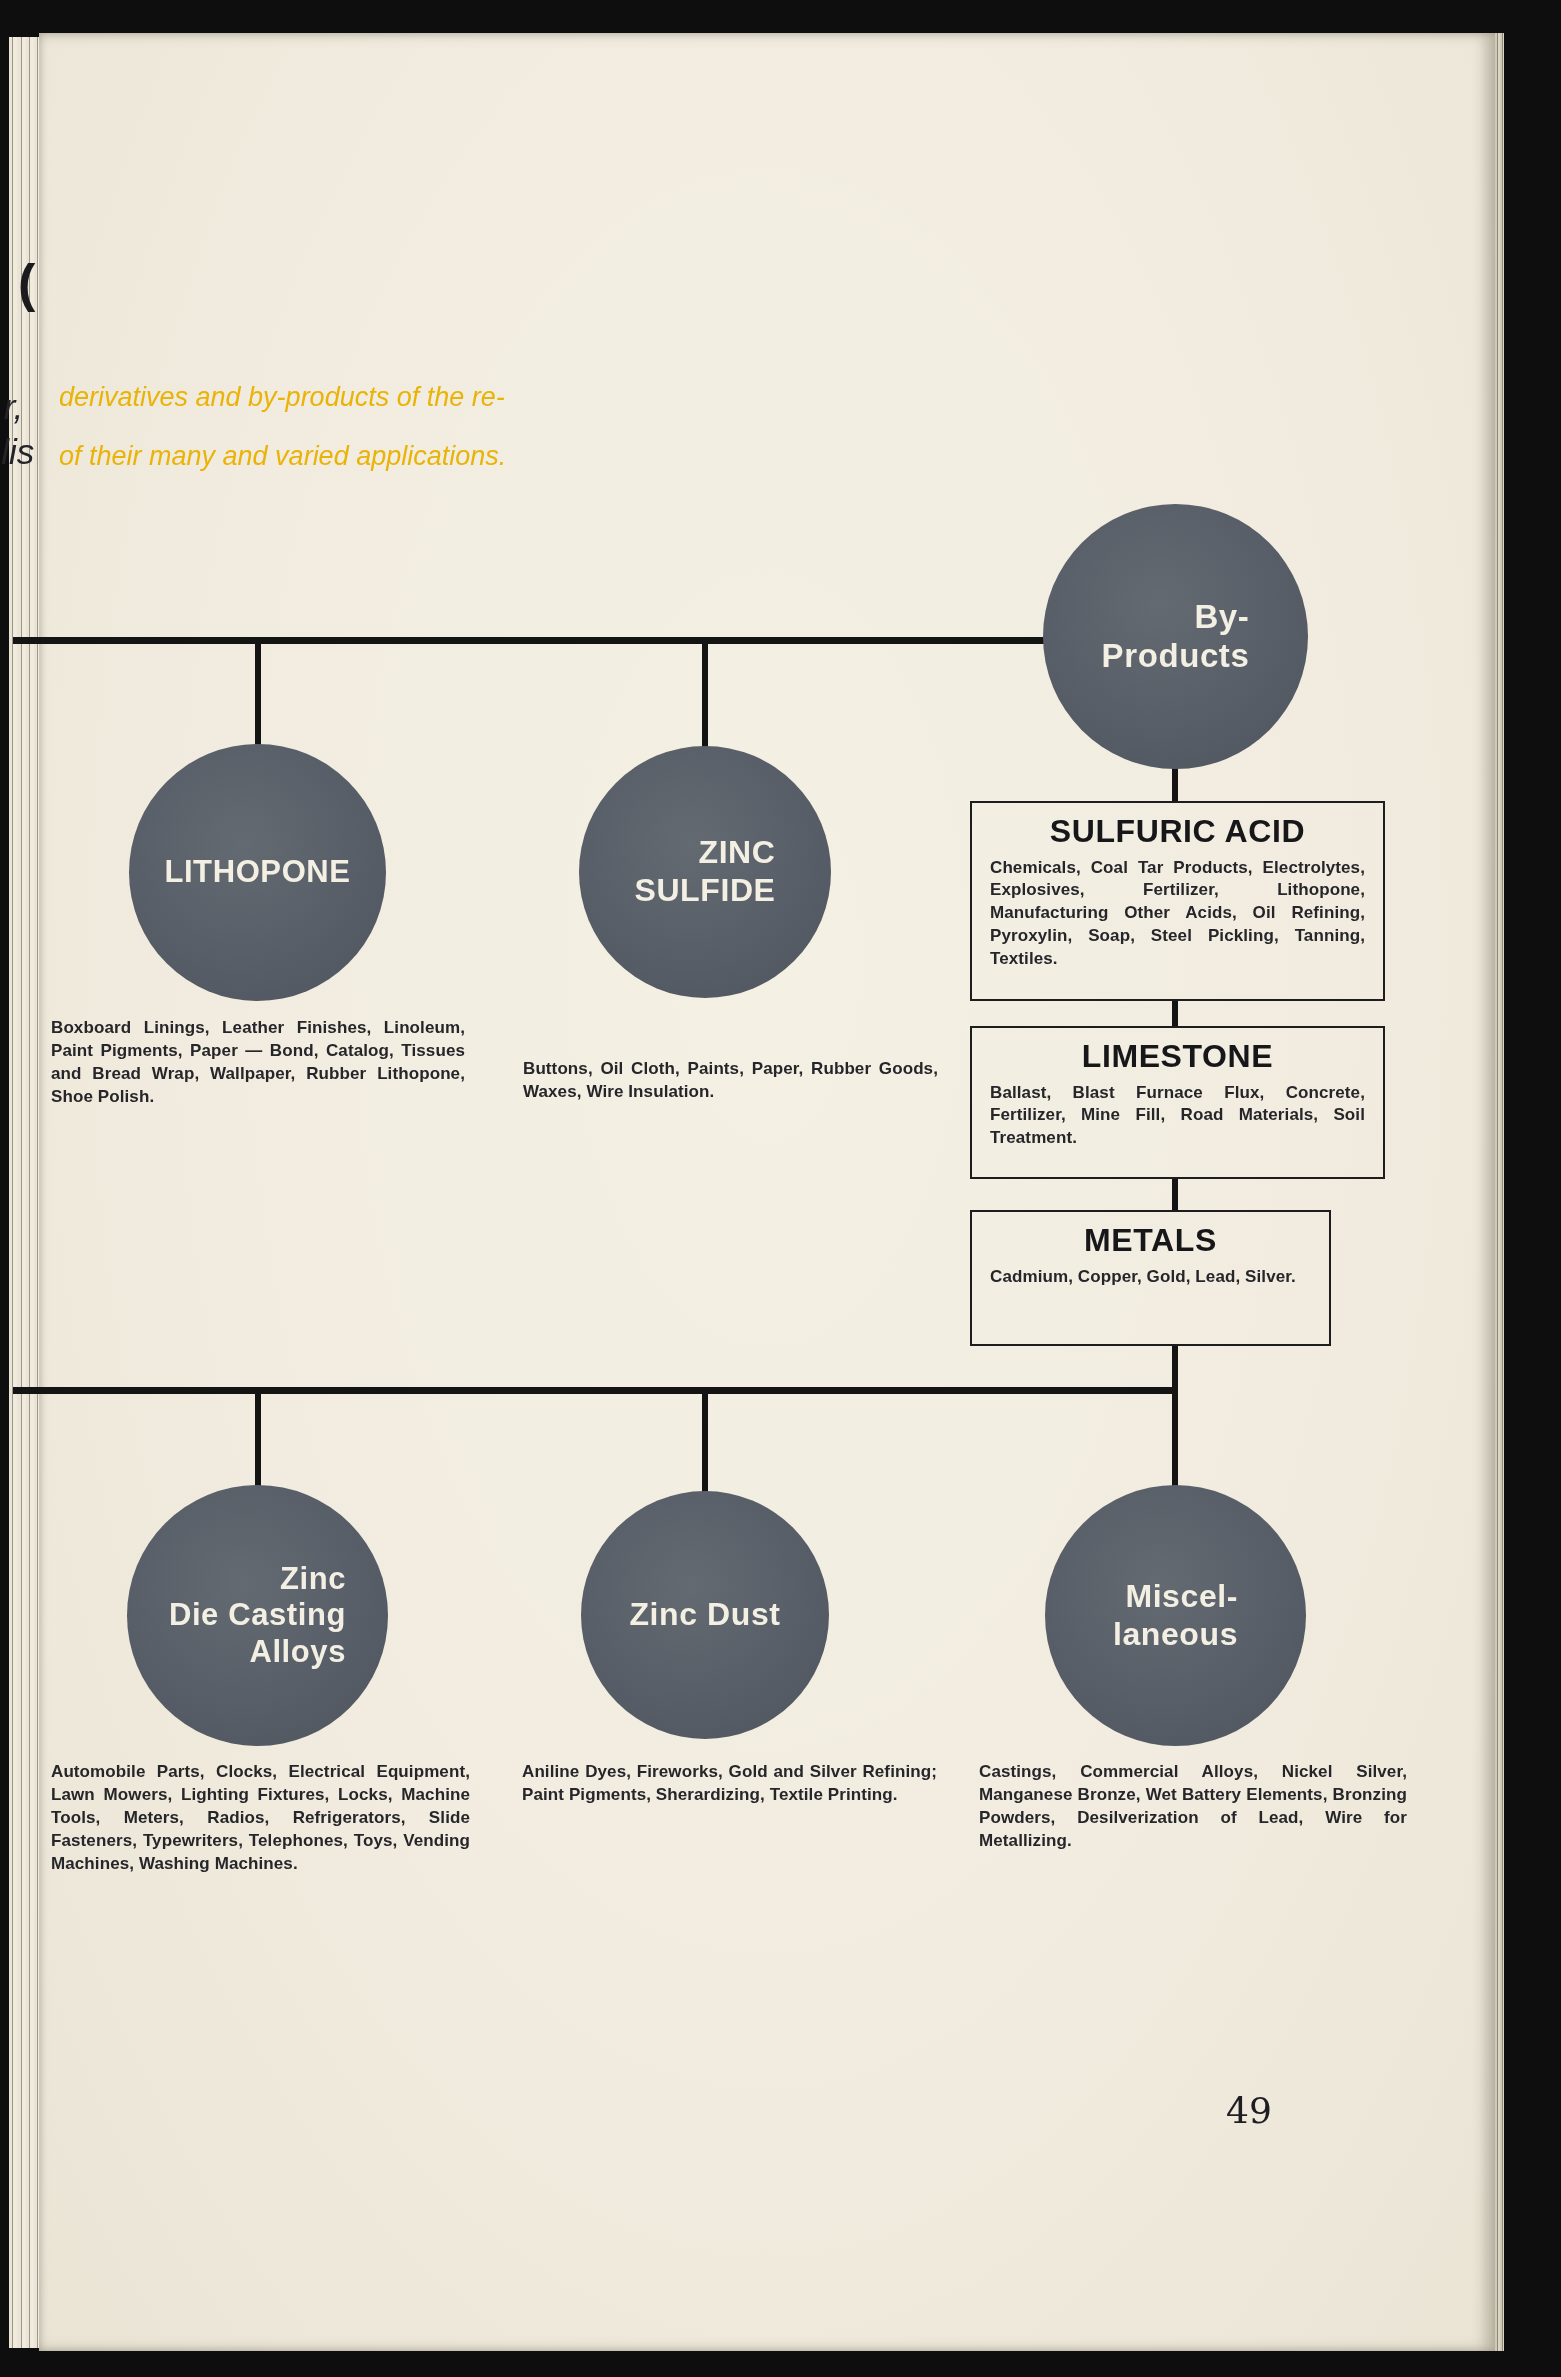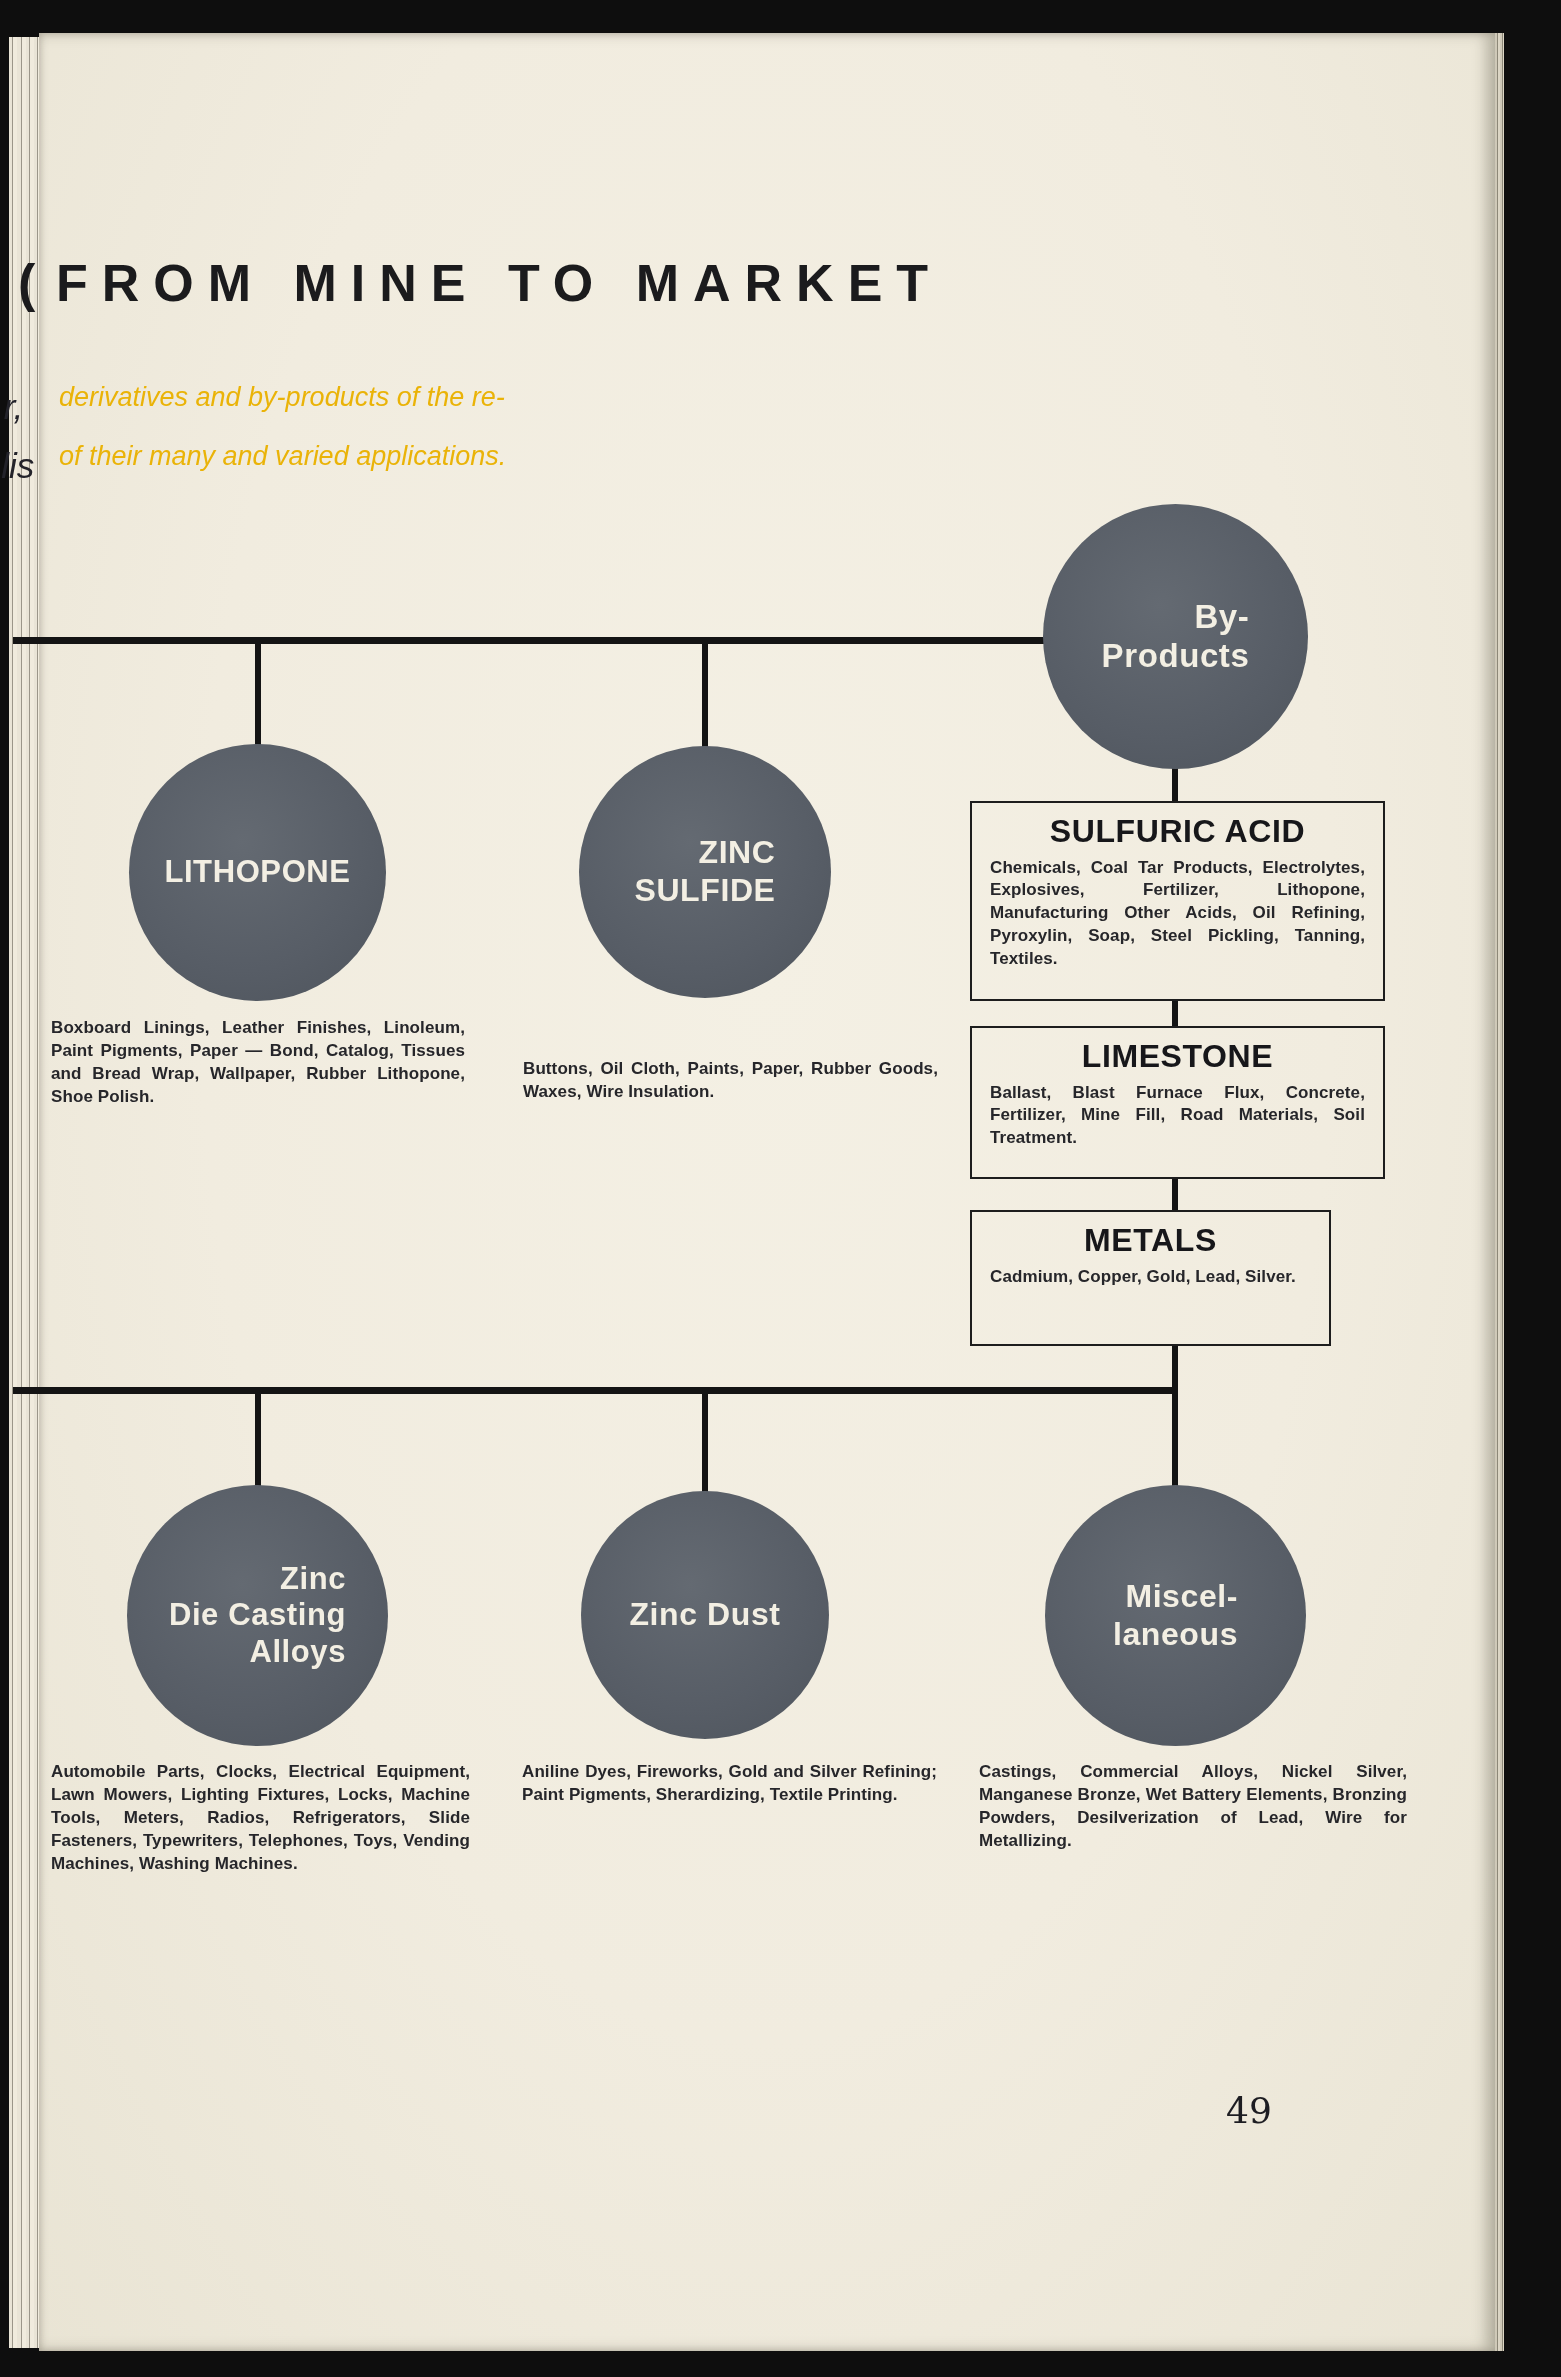--- a/index.html
+++ b/index.html
@@ -75,26 +75,25 @@
 </head>
 <body>
 
 <div class="scene">
 
   <div class="sheet-stack"></div>
   <div class="page"></div>
   <div class="right-edge"></div>
 
   <div class="title-frag">(</div>
-  <div class="page-title">FROM MINE TO MARKET</div>
 
   <div class="sub-frag" style="left:3.8px; top:387px;">r,</div>
   <div class="sub" style="left:59px; top:382px;">derivatives and by-products of the re-</div>
 
-  <div class="sub-frag" style="left:1.3px; top:446px;">lis</div>
+  <div class="sub-frag" style="left:1.3px; top:432px;">lis</div>
   <div class="sub" style="left:59px; top:441px;">of their many and varied applications.</div>
 
   <div class="hline" style="left:12.7px; top:637px; width:1164px; height:7px;"></div>
   <div class="vline" style="left:255px; top:640px; width:5.7px; height:107px;"></div>
   <div class="vline" style="left:702px; top:640px; width:5.7px; height:110px;"></div>
 
   <div class="vline" style="left:1172px; top:764px; width:5.7px; height:39px;"></div>
   <div class="vline" style="left:1172px; top:1000px; width:5.7px; height:28px;"></div>
   <div class="vline" style="left:1172px; top:1178px; width:5.7px; height:33px;"></div>
   <div class="vline" style="left:1172px; top:1345px; width:5.7px; height:143px;"></div>

